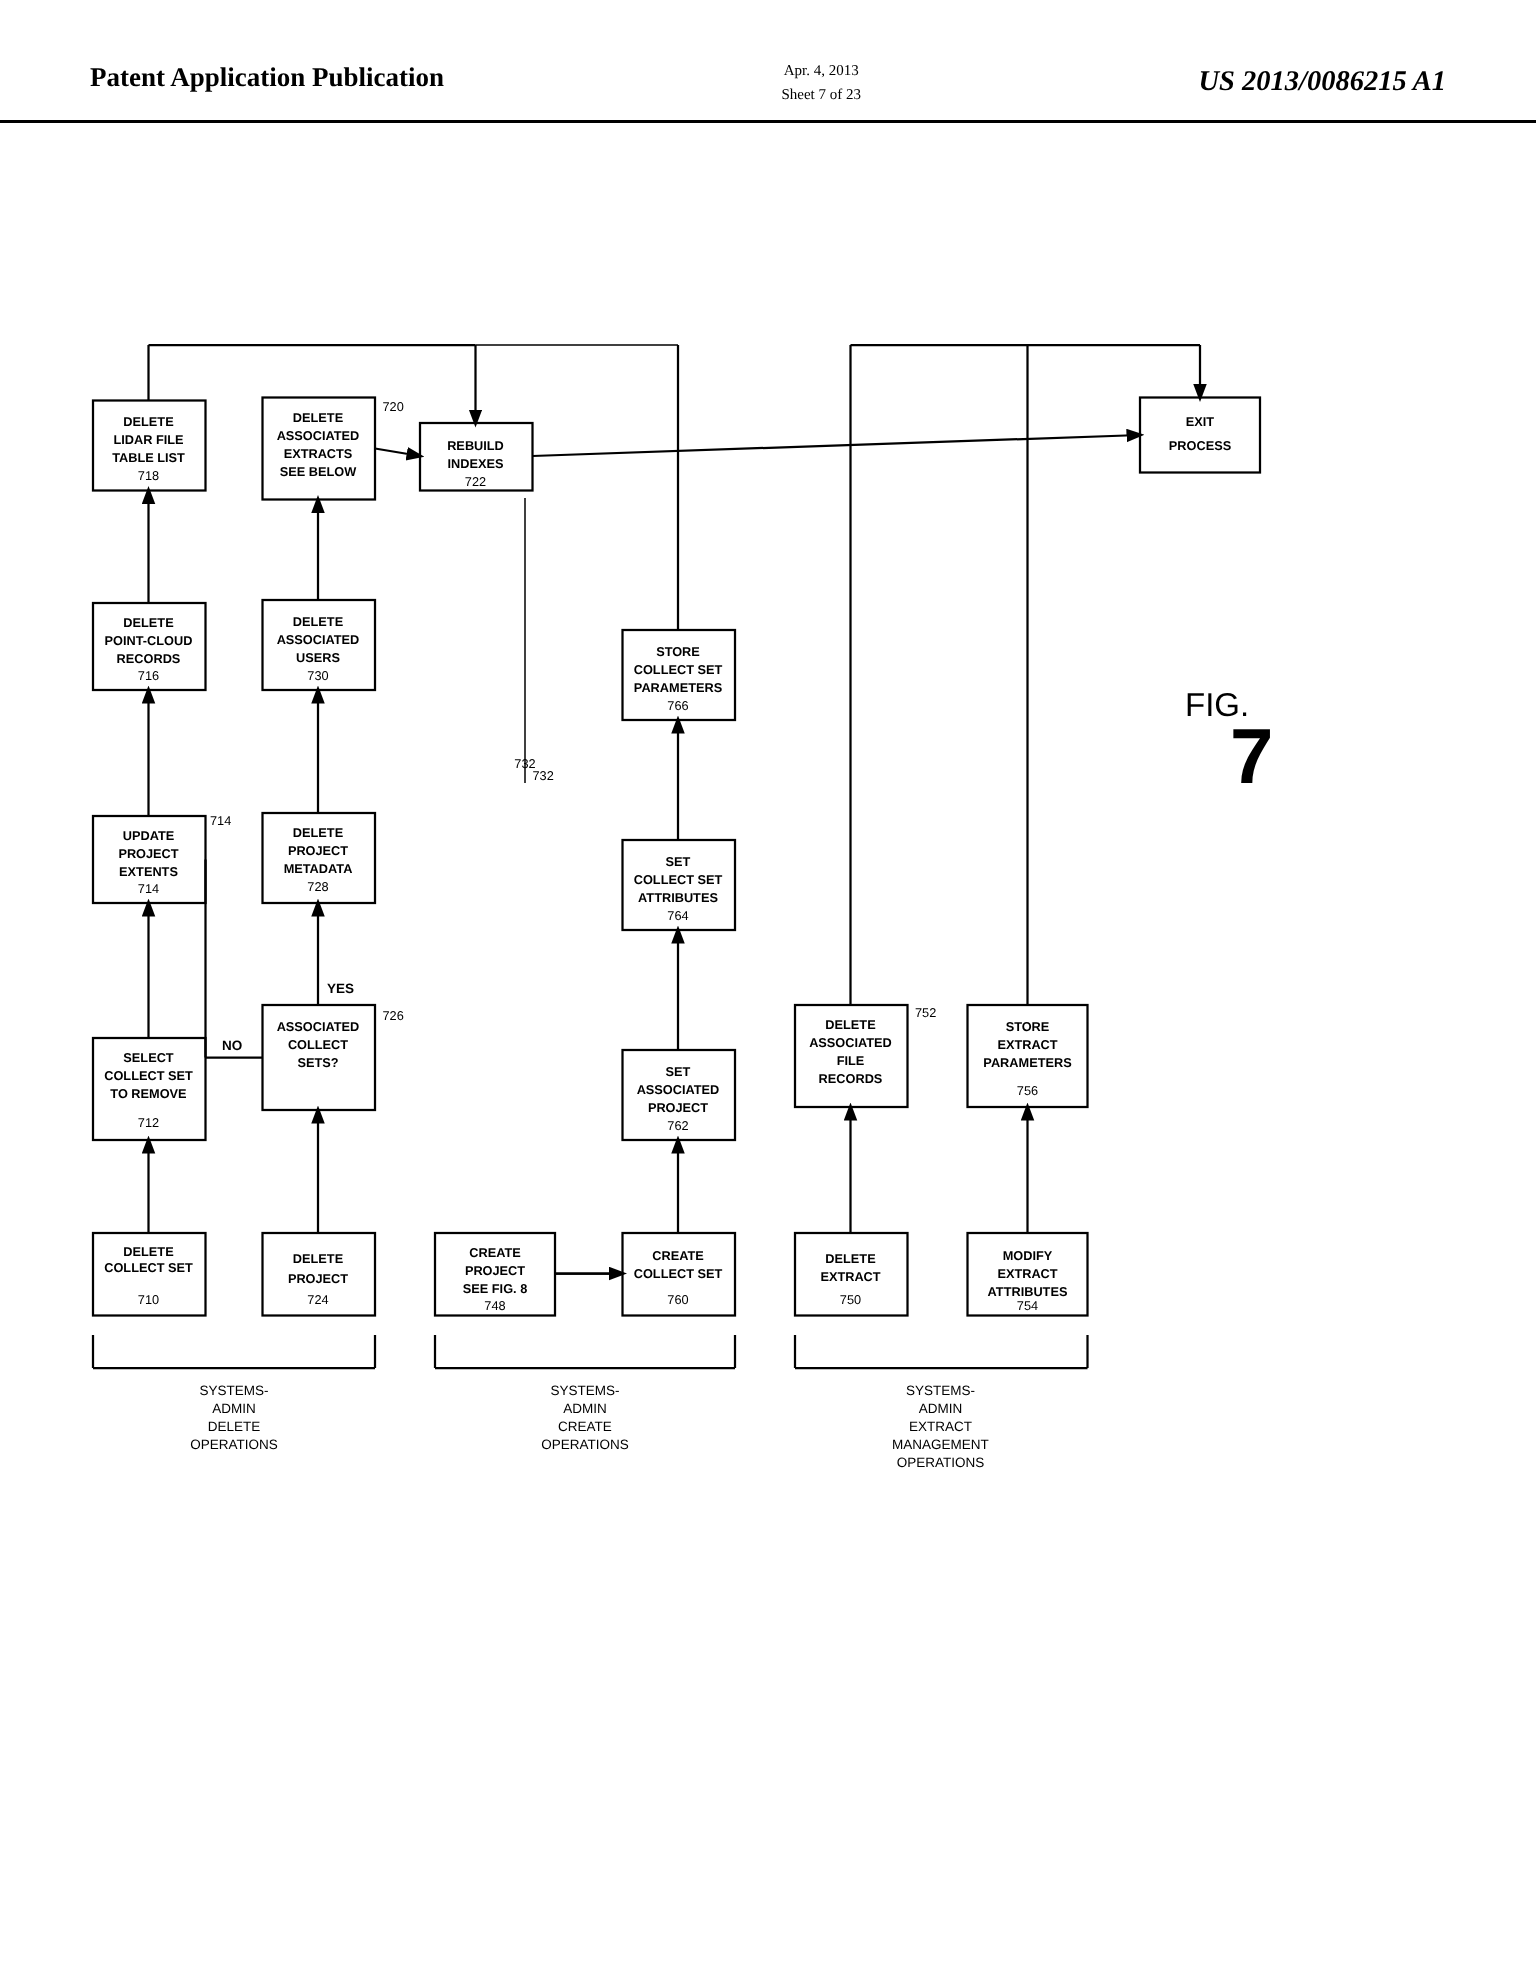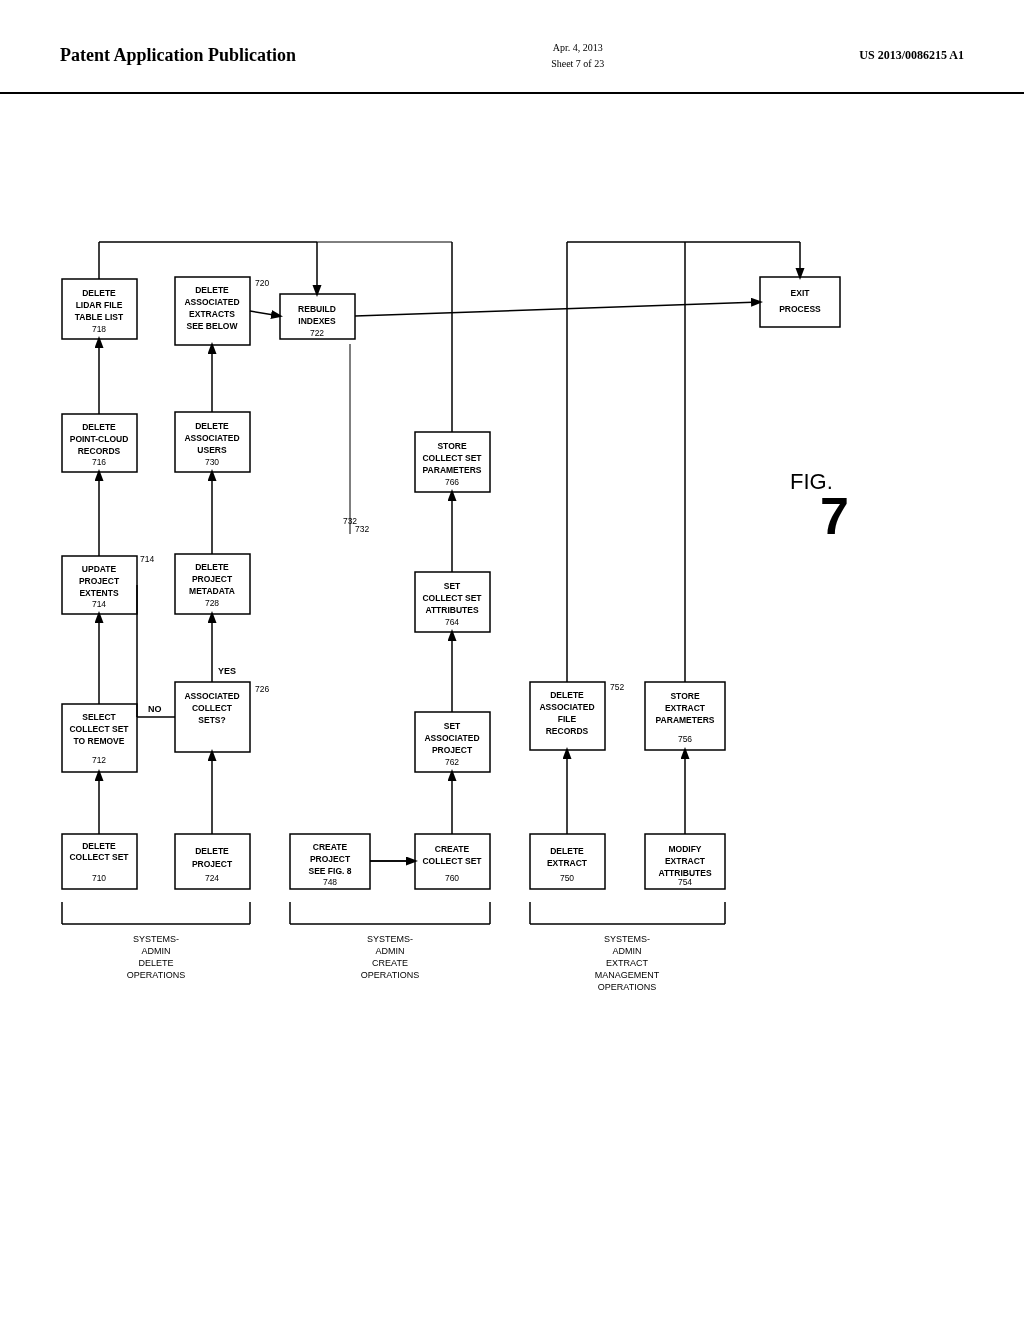--- a/index.html
+++ b/index.html
@@ -8,42 +8,43 @@
       font-family: 'Times New Roman', Times, serif;
       width: 1024px;
       min-height: 1320px;
       position: relative;
       overflow: hidden;
     }
 
     .page-header {
       display: flex;
       justify-content: space-between;
-      align-items: center;
-      padding: 40px 60px 20px 60px;
+      align-items: flex-start;
+      padding: 40px 60px 8px 60px;
       border-bottom: 2px solid #000;
     }
 
     .header-left {
       font-weight: bold;
       font-size: 18px;
       line-height: 1.3;
     }
 
     .header-center {
       font-size: 10px;
       text-align: center;
       line-height: 1.6;
     }
 
     .header-right {
-      font-size: 12px;
+      font-size: 19px;
       text-align: right;
       line-height: 1.6;
       font-weight: bold;
+      font-style: italic;
     }
 
     .diagram-area {
       position: relative;
       width: 100%;
       height: 1170px;
     }
 
     svg.diagram-svg {
       position: absolute;

